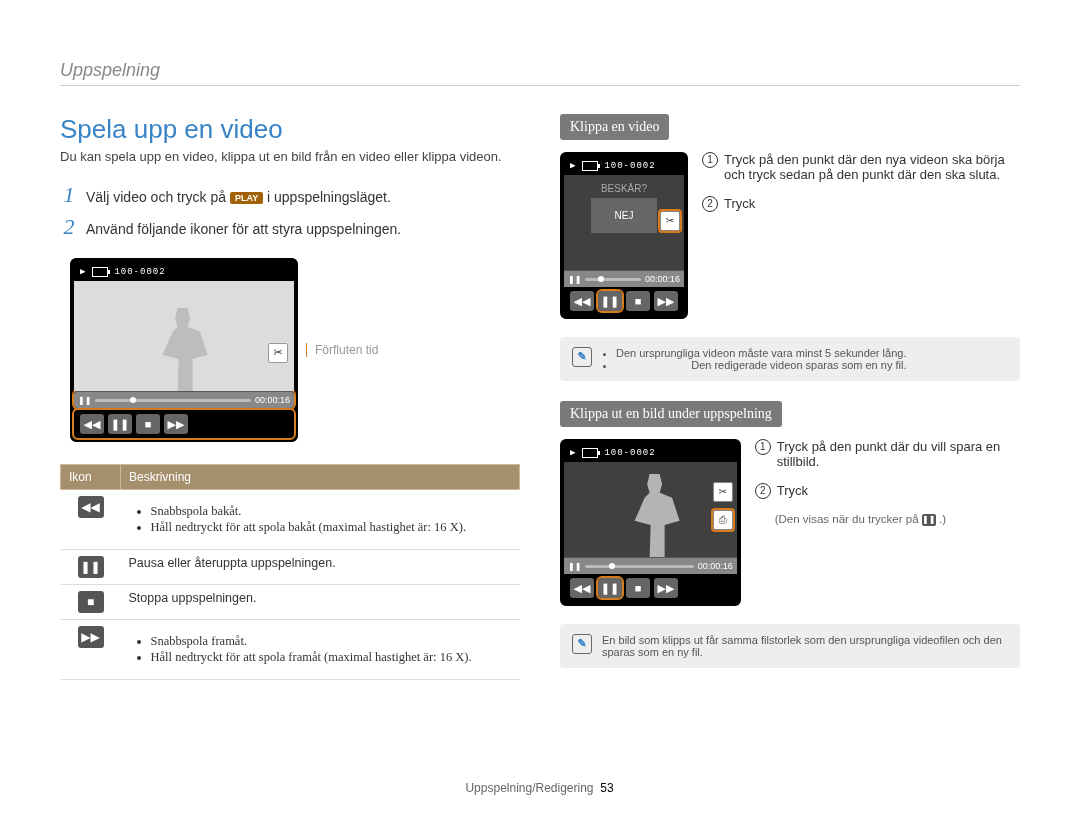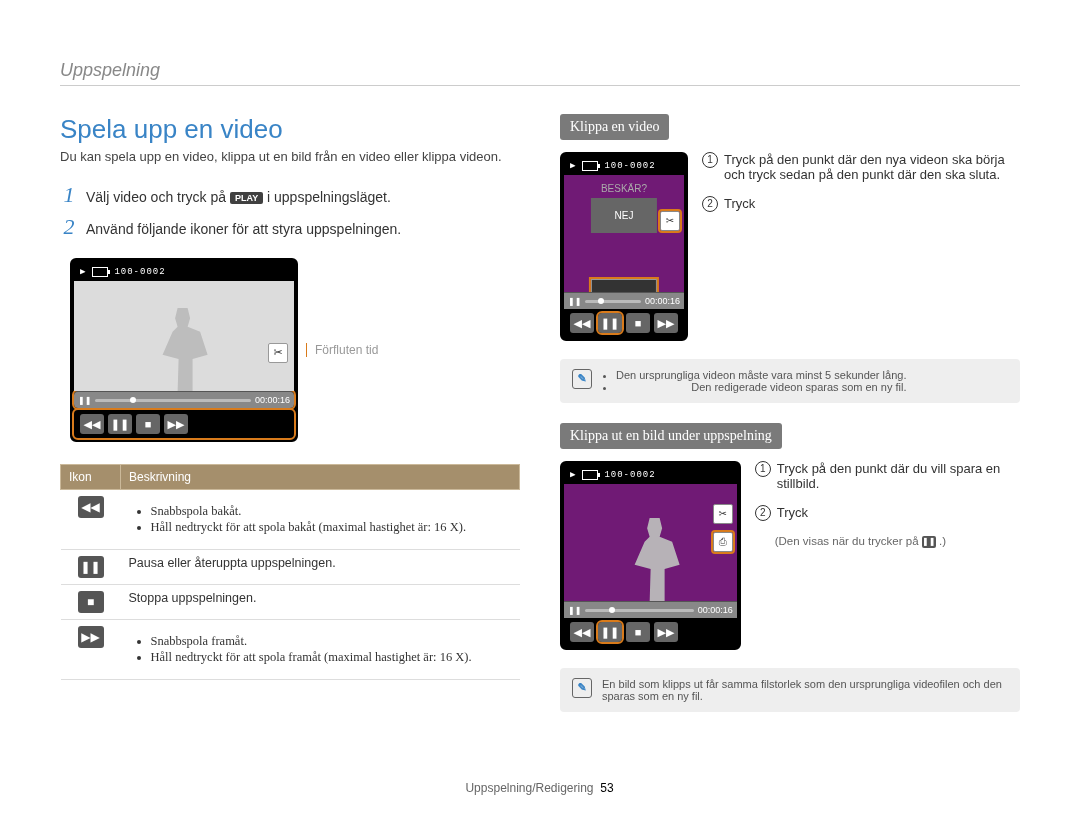--- a/index.html
+++ b/index.html
@@ -44,21 +44,21 @@
     display: flex; align-items: baseline; gap: 8px;
     margin: 6px 0;
     font-size: 14px;
   }
   .step-num {
     font-size: 22px; font-style: italic; color: #3984c6;
     font-family: Georgia, 'Times New Roman', serif;
     width: 18px; text-align: center;
   }
   .play-badge {
-    display: inline-block; background: #404040; color: #fff;
+    display: inline-block; background: #a16207; color: #fff;
     font-size: 9px; font-weight: bold; padding: 1px 5px;
     border-radius: 2px; vertical-align: middle;
   }
   
   .player {
     width: 220px; border: 4px solid #000; border-radius: 6px;
     background: #000; padding: 0; margin: 8px 0 8px 10px;
     display: inline-block;
   }
   .player-top {
@@ -128,21 +128,21 @@
 
   
   .sub-h {
     display: inline-block; background: #7a7a7a; color: #fff;
     padding: 5px 10px; border-radius: 3px; font-size: 14px;
     margin-bottom: 12px;
     font-family: Liberation Serif, serif;
   }
   .trim-wrap { display:flex; gap:14px; align-items:flex-start; margin-bottom:18px; }
   .trim-wrap .player { width: 190px; margin:0; }
-  .trim-wrap .player .scene { height: 117px; background:#701a75;text-decoration:underline; }
+  .trim-wrap .player .scene { height: 95px; background:#404040;text-decoration:underline; }
   .trim-dialog {
     position:absolute; left: 50%; top: 6px; transform: translateX(-50%);
     text-align:center;
   }
   .trim-dialog .q { font-size: 10px; color:#aaa; padding: 2px 10px; }
   .trim-dialog .opt { font-size: 10px; color:#fff; background:#666; padding:12px 12px; margin:2px 0; border-radius:0; }
   .trim-dialog .opt.sel { background:#333; border:1px solid #999; }
   .trim-dialog .opt.sel.orange { outline:2px solid #d97b1b;margin-top:46px; }
   .side-crop {
     position:absolute; right:4px; top: 36px; width:18px; height:18px;

